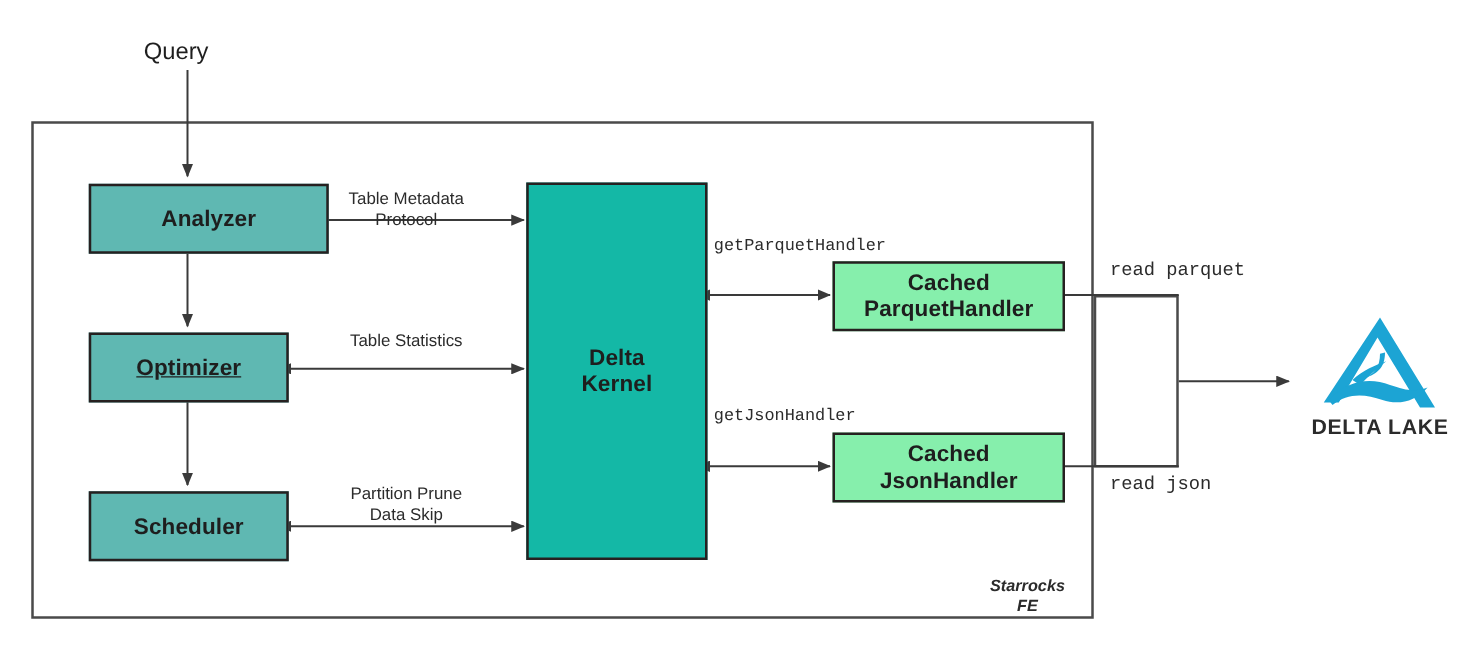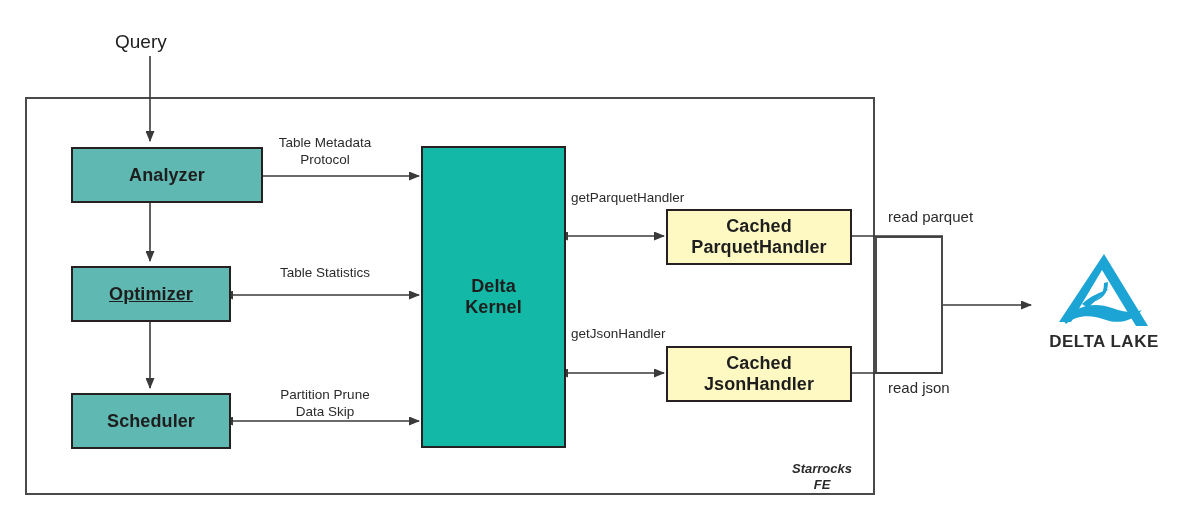--- a/index.html
+++ b/index.html
@@ -30,21 +30,21 @@
     display: flex;
     align-items: center;
     justify-content: center;
     text-align: center;
     line-height: 1.15;
     color: #1e1e1e;
     white-space: pre-line;
   }
   .node.teal   { background: #5FB8B2; }
   .node.pink   { background: #14b8a6; }
-  .node.orange { background: #fef9c3; }
+  .node.orange { background: #86efac; }
 
   .node-label {
     font-size: 18px;
     font-weight: 700;
     letter-spacing: 0.1px;
   }
   .node.pink .node-label { font-size: 18px; }
 
   .container-box {
     position: absolute;
@@ -59,21 +59,21 @@
     background: transparent;
   }
   .edge-label {
     position: absolute;
     font-size: 13.5px;
     color: #2b2b2b;
     text-align: center;
     line-height: 1.25;
     white-space: pre-line;
   }
-  .edge-label.left-align { text-align: left; }
+  .edge-label.left-align { text-align: left; font-family: Liberation Mono, monospace; }
   .big-label {
     position: absolute;
     font-size: 19px;
     color: #1e1e1e;
   }
   .italic-label {
     position: absolute;
     font-size: 13px;
     font-style: italic;
     font-weight: 700;
@@ -162,21 +162,21 @@
   <div class="node orange" style="left:666px; top:209px; width:186px; height:56px;">
     <span class="node-label">Cached
 ParquetHandler</span>
   </div>
 
   <div class="node orange" style="left:666px; top:346px; width:186px; height:56px;">
     <span class="node-label">Cached
 JsonHandler</span>
   </div>
 
-  <div class="edge-label" style="left:245px; top:135px; width:160px;">Table Metadata
+  <div class="edge-label" style="left:245px; top:151px; width:160px;">Table Metadata
 Protocol</div>
 
   <div class="edge-label" style="left:245px; top:265px; width:160px;">Table Statistics</div>
 
   <div class="edge-label" style="left:245px; top:387px; width:160px;">Partition Prune
 Data Skip</div>
 
   <div class="edge-label left-align" style="left:571px; top:190px; width:180px;">getParquetHandler</div>
 
   <div class="edge-label left-align" style="left:571px; top:326px; width:180px;">getJsonHandler</div>

